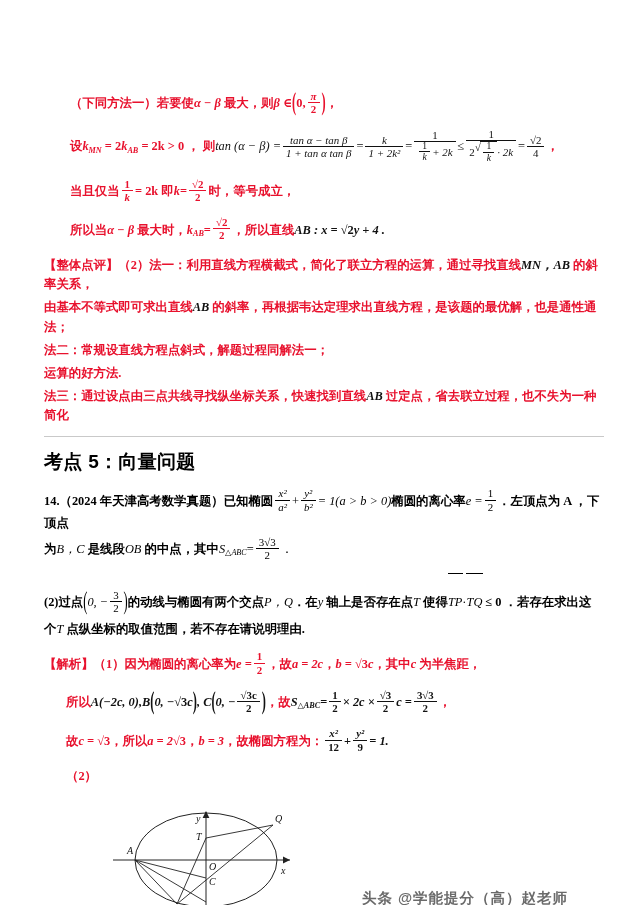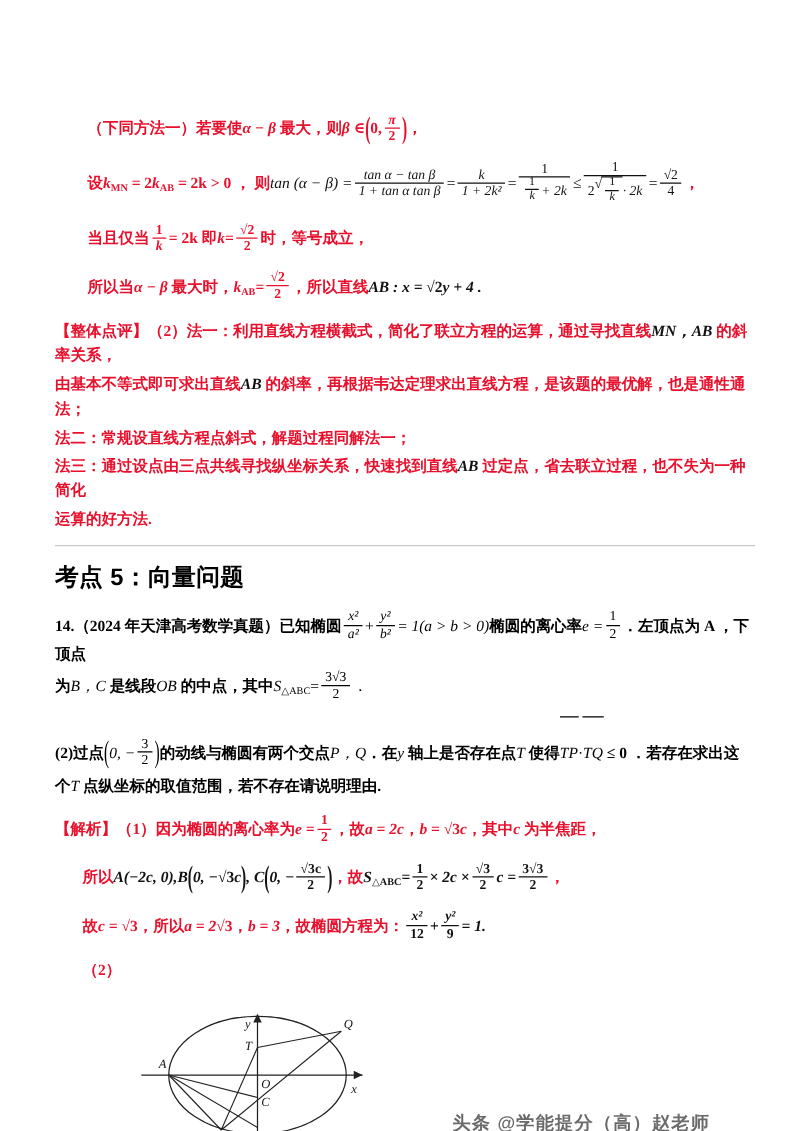--- a/index.html
+++ b/index.html
@@ -12,21 +12,21 @@
     overflow:hidden;
   }
   .page { position:absolute; left:0; top:0; width:640px; height:905px;margin-top:31px; }
   .content { position:absolute; left:44px; top:60px; width:560px; }
 
   .line { margin-bottom:4px; line-height:1.55; font-size:12.4px; }
   .red { color:#e8112d; font-weight:bold; }
   .blk { color:#111; }
   .bold { font-weight:bold; }
   .mi { font-style:italic; }
-  .sub { font-size:0.66em; vertical-align:-0.32em; }
+  .sub { font-size:0.66em; vertical-align:-0.32em; font-style:italic; }
 
   .frac { display:inline-block; vertical-align:middle; text-align:center;
           font-size:0.88em; line-height:1.12; margin:0 2px; position:relative; top:-0.12em; }
   .frac > .num { display:block; padding:0 3px; border-bottom:1px solid currentColor; }
   .frac > .den { display:block; padding:0 3px; }
 
   .sqrt { display:inline-block; position:relative; padding-left:0.52em; }
   .sqrt::before { content:"\221A"; position:absolute; left:0; top:-0.06em; font-size:1.02em; }
   .sqrt > .rad { display:inline-block; border-top:1px solid currentColor; padding:0 1px; }
   .bigparen { display:inline-block; vertical-align:middle; }
@@ -79,24 +79,24 @@
       <span>所以当</span><span class="mi">α − β</span><span> 最大时，</span><span class="mi">k</span><span class="sub">AB</span><span>=</span><span class="frac"><span class="num">√2</span><span class="den">2</span></span><span>，所以直线</span><span class="blk mi">AB</span><span class="blk mi"> : x = </span><span class="blk">√2</span><span class="blk mi">y + 4 .</span>
     </div>
 
     <div class="line red">
       <span class="bold">【整体点评】</span><span>（2）法一：利用直线方程横截式，简化了联立方程的运算，通过寻找直线</span><span class="blk mi">MN，AB</span><span> 的斜率关系，</span>
     </div>
     <div class="line red">
       <span>由基本不等式即可求出直线</span><span class="blk mi">AB</span><span> 的斜率，再根据韦达定理求出直线方程，是该题的最优解，也是通性通法；</span>
     </div>
     <div class="line red">法二：常规设直线方程点斜式，解题过程同解法一；</div>
+    <div class="line red">运算的好方法.</div>
     <div class="line red">
       <span>法三：通过设点由三点共线寻找纵坐标关系，快速找到直线</span><span class="blk mi">AB</span><span> 过定点，省去联立过程，也不失为一种简化</span>
     </div>
-    <div class="line red">运算的好方法.</div>
 
     <div class="divider"></div>
     <div class="section-head">考点 5：向量问题</div>
     <div style="height:14px"></div>
 
     <div class="line">
       <span class="bold">14.</span><span class="bold">（2024 年天津高考数学真题）</span><span class="bold">已知椭圆</span><span class="frac"><span class="num mi">x²</span><span class="den mi">a²</span></span><span>+</span><span class="frac"><span class="num mi">y²</span><span class="den mi">b²</span></span><span class="mi">= 1(a &gt; b &gt; 0)</span><span class="bold">椭圆的离心率</span><span class="mi">e =</span><span class="frac"><span class="num">1</span><span class="den">2</span></span><span class="bold">．左顶点为 A ，下顶点</span>
     </div>
     <div class="line tall">
       <span class="bold">为</span><span class="mi">B，</span><span class="mi">C</span><span class="bold"> 是线段</span><span class="mi">OB</span><span class="bold"> 的中点，其中</span><span class="mi">S</span><span class="sub">△ABC</span><span>=</span><span class="frac"><span class="num">3√3</span><span class="den">2</span></span><span>．</span>

